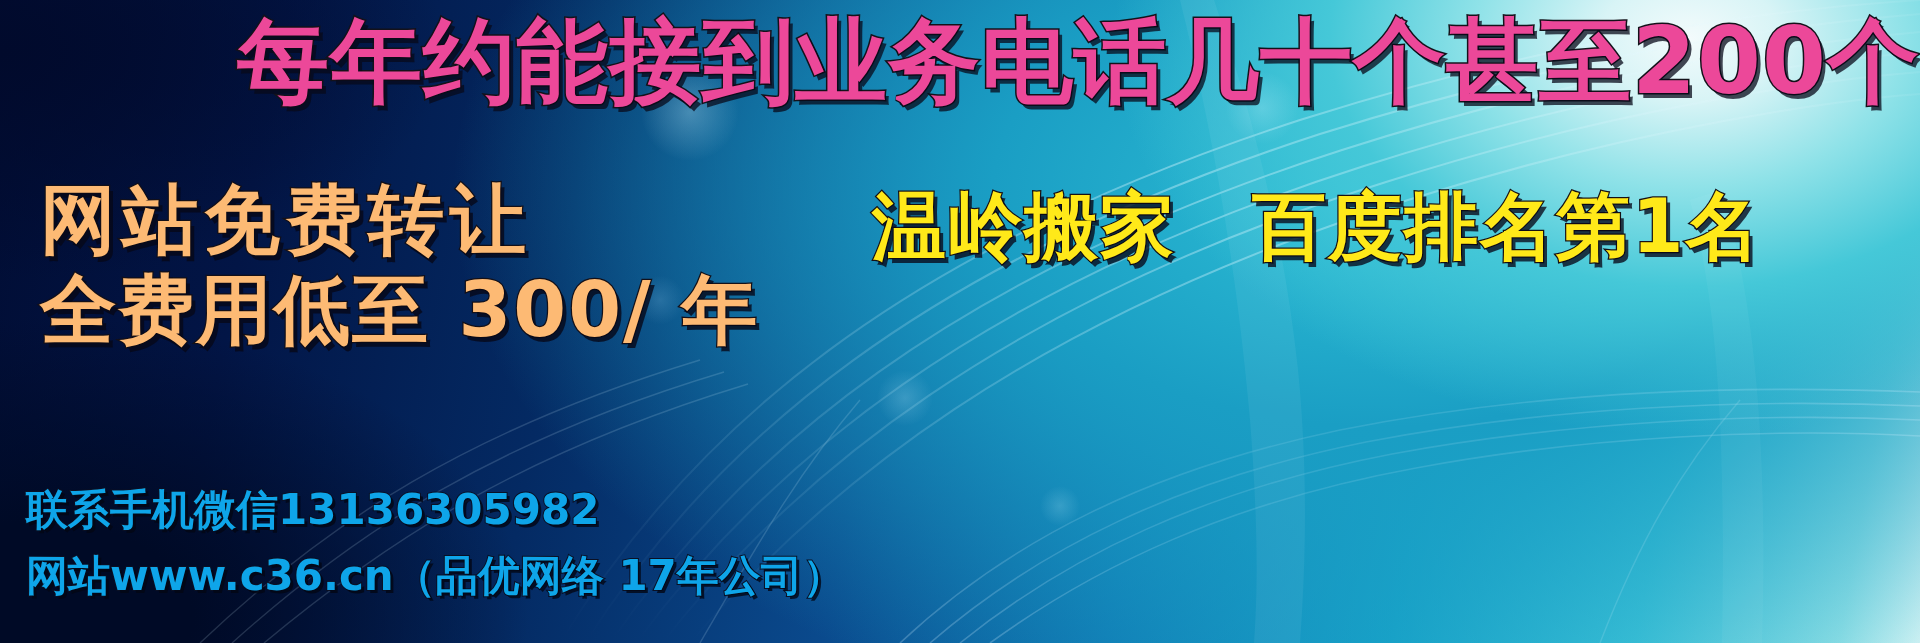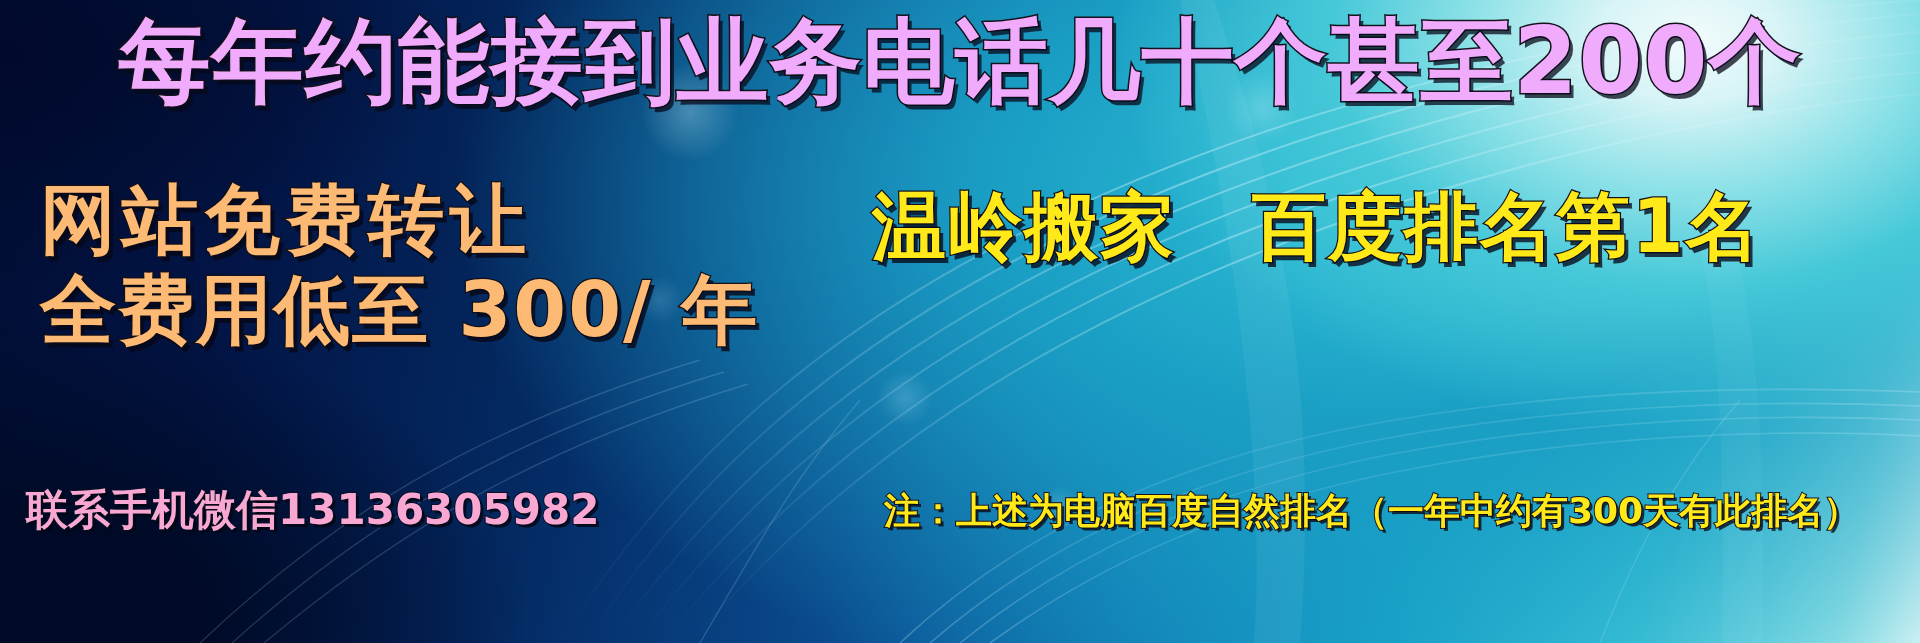--- a/index.html
+++ b/index.html
@@ -61,26 +61,26 @@
   }
 
   
   .layer { position: absolute; inset: 0; }
 
   .headline {
     position: absolute;
     top: 16px;
     left: 0;
     width: 1920px;
-    text-align: center;
+    text-align: right;
     font-size: 92px;
     font-weight: 700;
     line-height: 1.0;
     letter-spacing: 1px;
-    color: #f0abfc;
+    color: #ec4899;
     white-space: nowrap;
     -webkit-text-stroke: 3px #14121a;
     paint-order: stroke fill;
     text-shadow: 4px 5px 0 rgba(8,10,26,.75);
   }
 
   .yl-left-1, .yl-left-2 {
     position: absolute;
     font-weight: 700;
     color: #fdba74;
@@ -101,21 +101,21 @@
     paint-order: stroke fill;
     text-shadow: 4px 5px 0 rgba(8,8,24,.78);
     text-align: right;
   }
   .yl-right-1 { left: 872px; top: 178px; font-size: 74px; letter-spacing: 2px; }
   .yl-right-2 { left: 872px; top: 290px; font-size: 74px; letter-spacing: 2px; }
 
   .green-1, .green-2 {
     position: absolute;
     font-weight: 700;
-    color: #f9a8d4;
+    color: #0ea5e9;
     white-space: nowrap;
     -webkit-text-stroke: 2px #0a1024;
     paint-order: stroke fill;
     text-shadow: 3px 3px 0 rgba(2,6,20,.80);
   }
   .green-1 { left: 26px; top: 482px; font-size: 42px; letter-spacing: 0px; }
   .green-2 { left: 26px; top: 548px; font-size: 42px; letter-spacing: 0px; }
 
   .note-1, .note-2 {
     position: absolute;
@@ -183,17 +183,17 @@
   <div class="layer">
 
     <div class="headline">每年约能接到业务电话几十个甚至200个</div>
 
     <div class="yl-left-1">网站免费转让</div>
     <div class="yl-left-2">全费用低至 300/ 年</div>
 
     <div class="yl-right-1">温岭搬家　百度排名第1名</div>
 
     <div class="green-1">联系手机微信13136305982</div>
+    <div class="green-2">网站www.c36.cn（品优网络 17年公司）</div>
 
-    <div class="note-1">注：上述为电脑百度自然排名（一年中约有300天有此排名）</div>
 
   </div>
 </div>
 
 </body></html>

